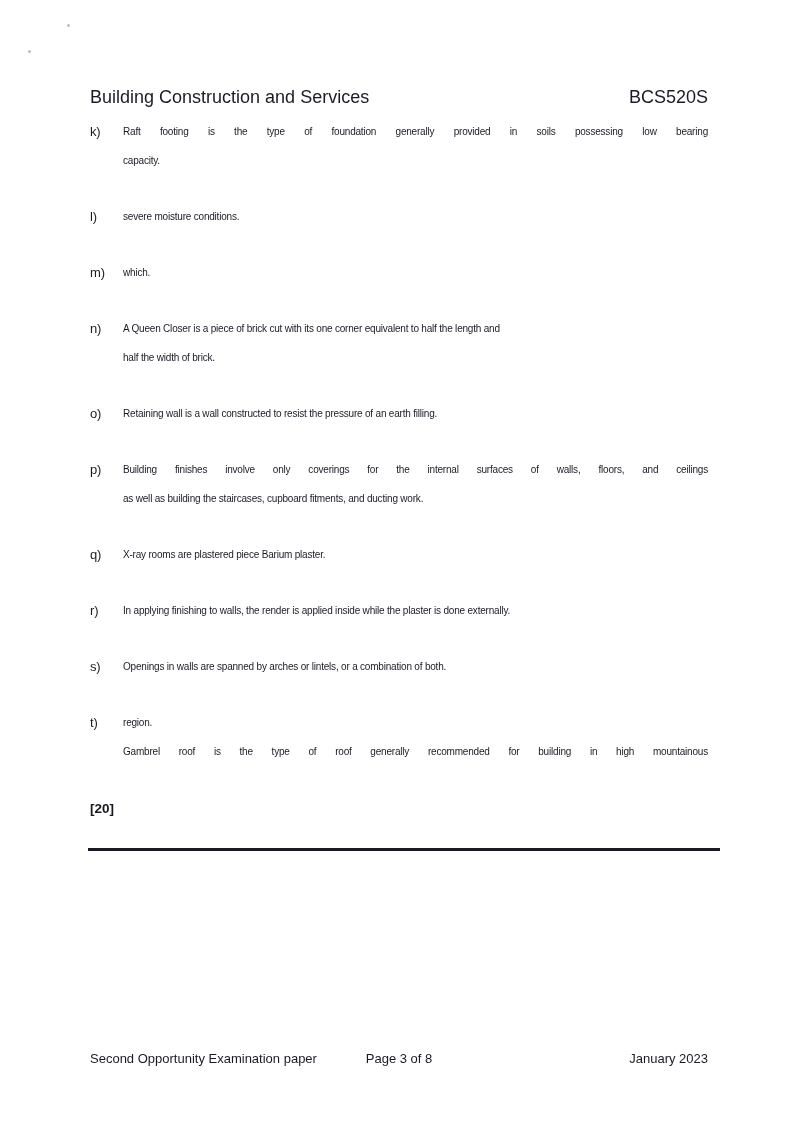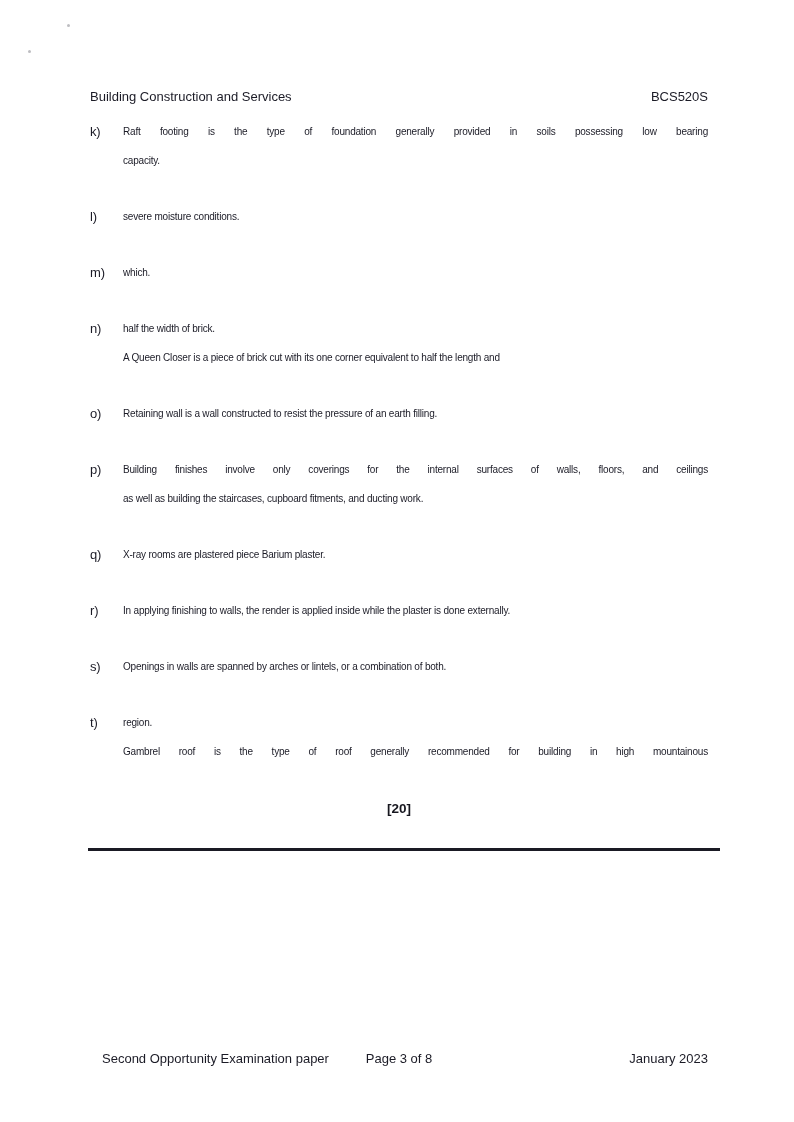--- a/index.html
+++ b/index.html
@@ -27,21 +27,21 @@
 
   .content {
     position: absolute;
     left: 90px;
     right: 86px;
     top: 88px;
   }
   .header {
     display: flex;
     justify-content: space-between;
-    font-size: 13px;
+    font-size: 18px;
     line-height: 18px;
     color: #1b1b26;
   }
   .items .item {
     display: flex;
     align-items: flex-start;
   }
   .items .item + .item { margin-top: 27px; }
   .items { margin-top: 11px; }
   .item .label {
@@ -60,21 +60,21 @@
     letter-spacing: -0.2px;
     white-space: nowrap;
   }
   .item .text .line.j {
     white-space: normal;
     text-align: justify;
     text-align-last: justify;
   }
   .marks {
     margin-top: 28px;
-    text-align: center;
+    text-align: left;
     font-size: 13.5px;
     line-height: 29px;
     font-weight: bold;
     color: #17171f;
   }
   .rule {
     margin-top: 25px;
     margin-left: -2px;
     margin-right: -12px;
     height: 3px;
@@ -82,21 +82,21 @@
   }
   .footer {
     position: absolute;
     left: 90px;
     right: 86px;
     top: 1050px;
     font-size: 13px;
     line-height: 18px;
     height: 18px;
   }
-  .footer .f-left  { position: absolute; left: 12px; top: 0; }
+  .footer .f-left  { position: absolute; left: 0; top: 0; }
   .footer .f-center{ position: absolute; left: 50%; top: 0; transform: translateX(-50%); }
   .footer .f-right { position: absolute; right: 0; top: 0; text-align: right; }
 </style>
 </head>
 <body>
 
 <div class="sheet">
   <div class="speck s1"></div>
   <div class="speck s2"></div>
 
@@ -125,22 +125,22 @@
   <div class="item">
     <div class="label">m)</div>
     <div class="text">
             <div class="line">which.</div>
           </div>
   </div>
 
   <div class="item">
     <div class="label">n)</div>
     <div class="text">
+            <div class="line">A Queen Closer is a piece of brick cut with its one corner equivalent to half the length and</div>
             <div class="line">half the width of brick.</div>
-            <div class="line">A Queen Closer is a piece of brick cut with its one corner equivalent to half the length and</div>
           </div>
   </div>
 
   <div class="item">
     <div class="label">o)</div>
     <div class="text">
             <div class="line">Retaining wall is a wall constructed to resist the pressure of an earth filling.</div>
           </div>
   </div>
 

